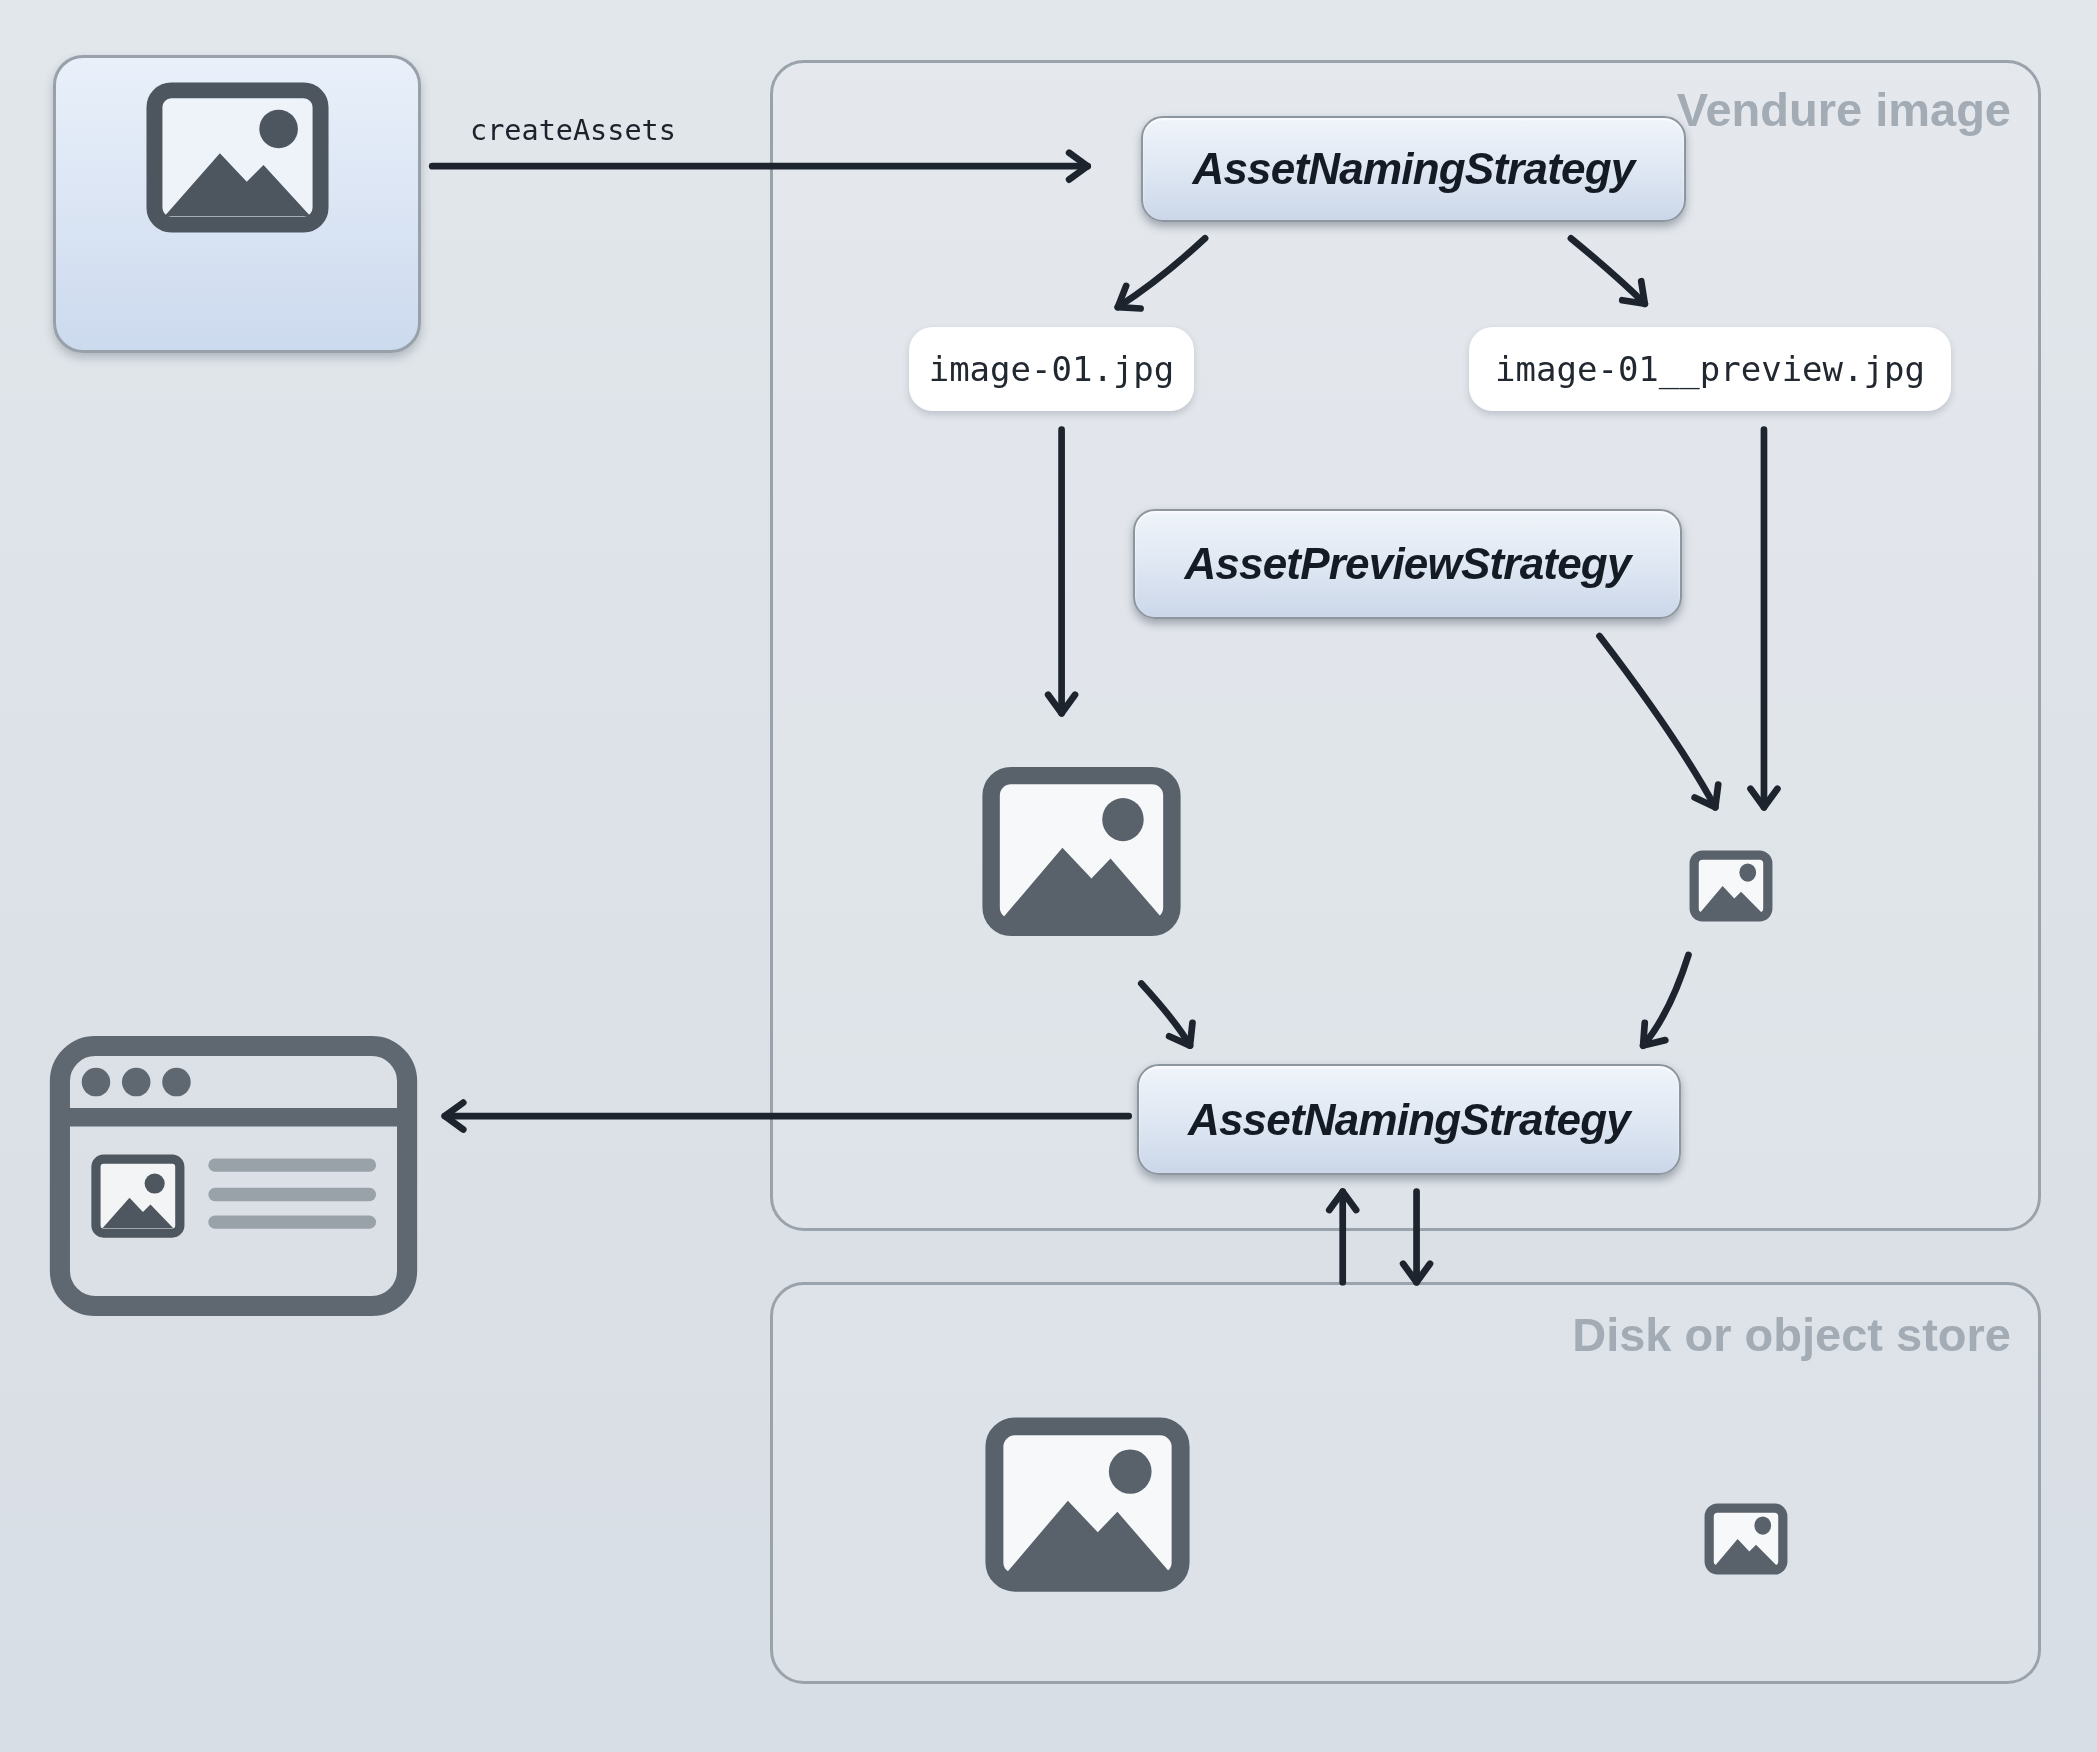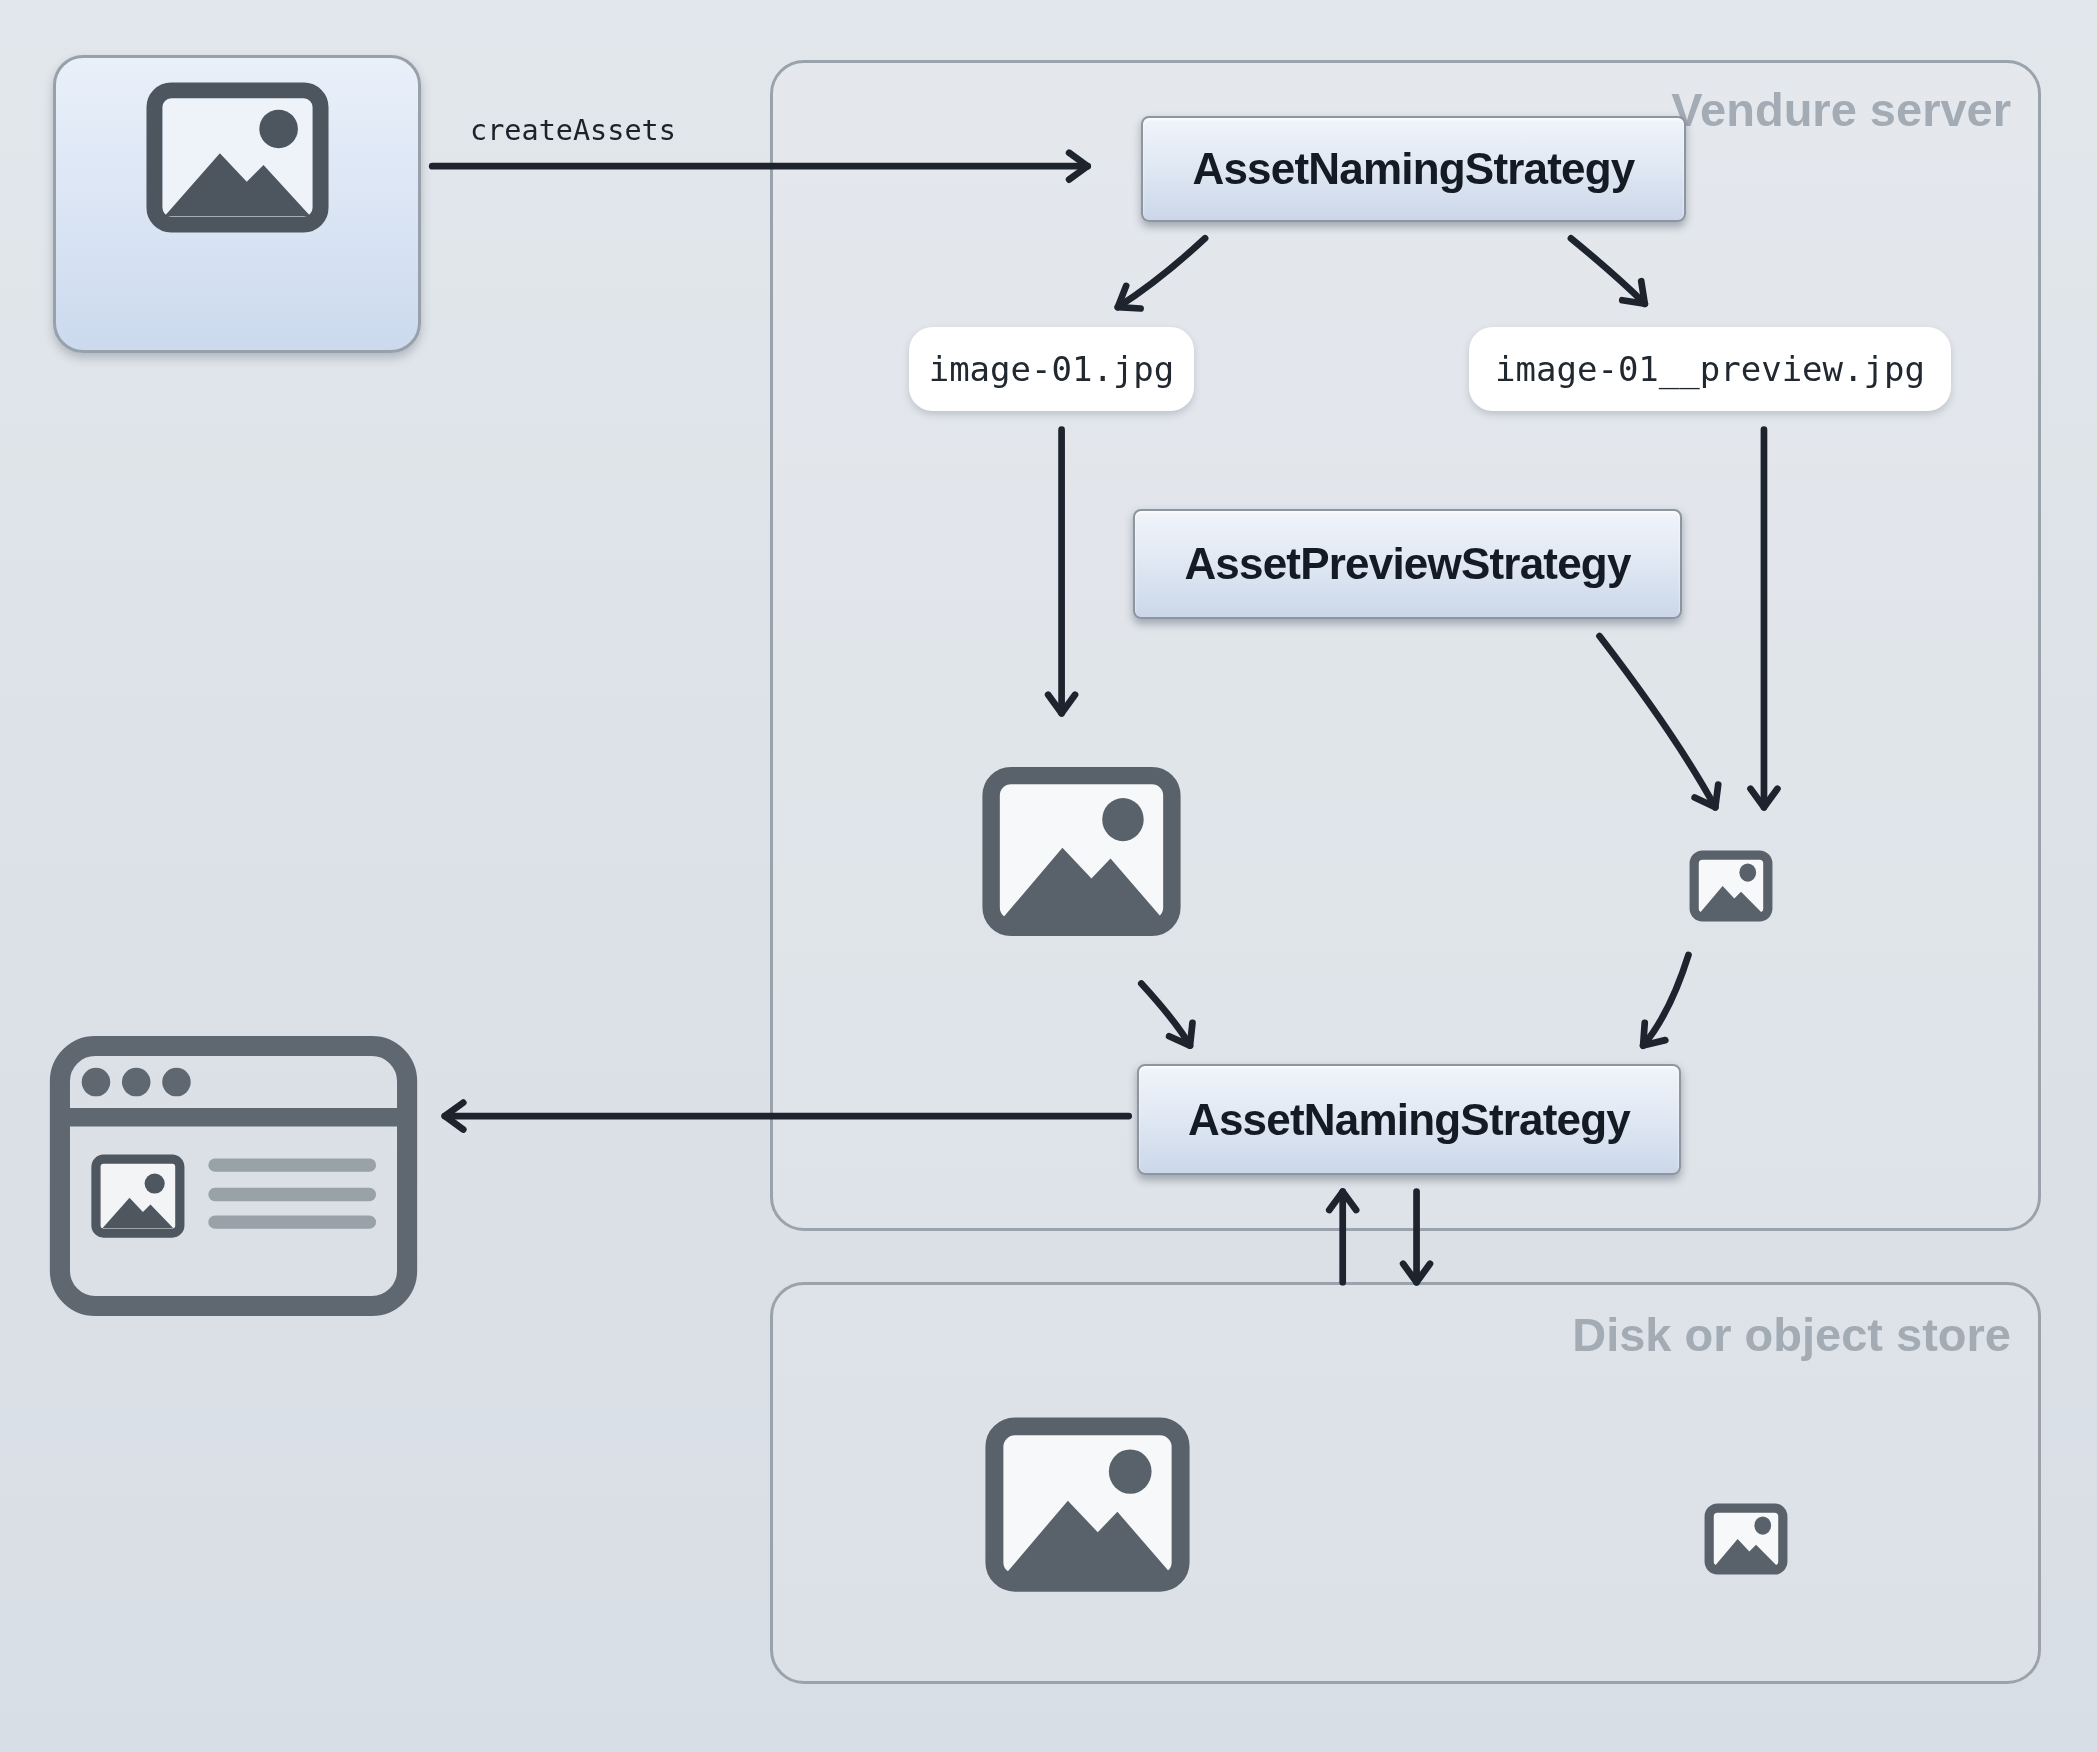--- a/index.html
+++ b/index.html
@@ -14,24 +14,24 @@
     position:absolute;border:3.4px solid #9aa2ab;border-radius:34px;
     background:rgba(255,255,255,0.10);
   }
   .group-label{
     position:absolute;font-weight:bold;font-size:47px;color:#a3abb4;
     letter-spacing:0;white-space:nowrap;
   }
   
   .node{
     position:absolute;display:flex;align-items:center;justify-content:center;
-    border:2.5px solid #8d959e;border-radius:8px;
+    border:2.5px solid #8d959e;border-radius:22px;
     background:linear-gradient(180deg,#f0f4fa 0%,#e1e9f4 45%,#cbd7e9 100%);
     box-shadow:0 4.2px 8.4px rgba(40,50,65,0.35), inset 0 1.7px 2.5px rgba(255,255,255,0.85);
-    color:#151b24;font-weight:bold;font-size:44px;letter-spacing:-0.8px;white-space:nowrap;
+    color:#151b24;font-weight:bold;font-size:44px;letter-spacing:-0.8px;white-space:nowrap;font-style:italic;
   }
   
   .chip{
     position:absolute;display:flex;align-items:center;justify-content:center;
     background:#ffffff;border-radius:23.5px;
     box-shadow:0 3.4px 7.6px rgba(40,50,65,0.18);
     font-family:"DejaVu Sans Mono",monospace;font-size:34px;color:#212830;white-space:nowrap;
   }
   
   .source-card{
@@ -49,21 +49,21 @@
     position:absolute;font-family:"DejaVu Sans Mono",monospace;
     font-size:28.5px;color:#1b222b;white-space:nowrap;
   }
   svg.arrow-layer{position:absolute;left:0;top:0;}
   .node-text, .chip-text, .group-label, .source-label, .mono-label{user-select:none;}
 </style>
 </head>
 <body>
 
 <div class="group-box" style="left:770px;top:60px;width:1265px;height:1165px;">
-  <div class="group-label" style="right:27px;top:18.5px;">Vendure server</div>
+  <div class="group-label" style="right:27px;top:18.5px;">Vendure image</div>
 </div>
 
 <div class="group-box" style="left:770px;top:1282px;width:1265px;height:396px;">
   <div class="group-label" style="right:27px;top:22px;text-align:right;">Disk or object store</div>
 </div>
 
 <div class="source-card">
   <div class="icon-wrap">
     <svg width="183" height="151" viewBox="0 0 218 180">
       <rect x="10" y="10" width="198" height="160" rx="20" fill="#eef3fa" stroke="#4d555e" stroke-width="19"></rect>

